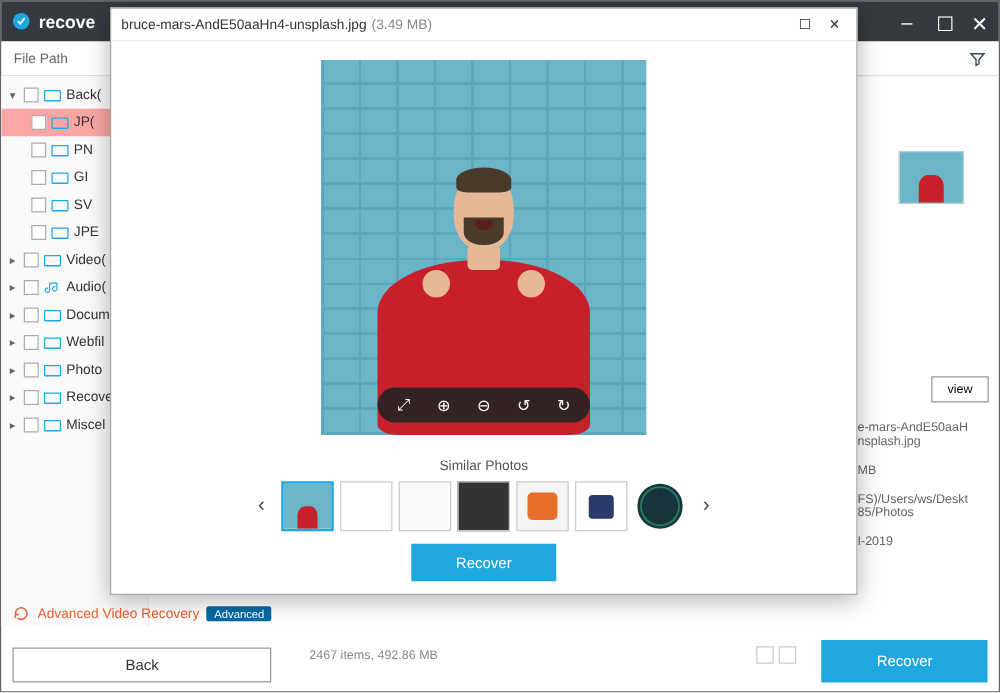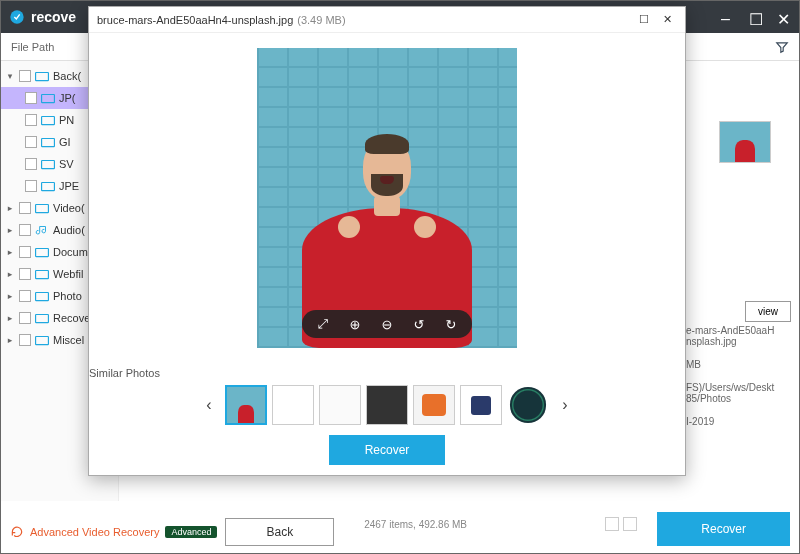--- a/index.html
+++ b/index.html
@@ -19,29 +19,29 @@
 .filter-icon { width: 14px; height: 14px; margin-left: 8px; }
 
 .body-area { display: flex; height: calc(100% - 60px - 52px); }
 
 .sidebar { width: 118px; background: #fafafa; border-right: 1px solid #eee; overflow: hidden; padding-top: 4px; }
 .tree-item { display: flex; align-items: center; height: 22px; font-size: 11px; color: #333; padding-left: 4px; }
 .tree-item.child { padding-left: 20px; }
 .tree-expand { width: 10px; font-size: 9px; color: #666; text-align: center; }
 .tree-check { width: 12px; height: 12px; border: 1px solid #aaa; margin: 0 4px; background: #fff; }
 .tree-folder-icon { width: 14px; height: 12px; margin-right: 4px; }
-.tree-item.selected { background: #c4b5fd; text-align: right; }
+.tree-item.selected { background: #fca5a5; text-align: right; }
 
 .right-panel { flex: 1; position: relative; padding: 8px; }
 .thumb-preview { width: 52px; height: 42px; border: 1px solid #ccc; background: #6bb5c8; position: absolute; right: 28px; top: 60px; }
 .info-box { position: absolute; right: 8px; top: 210px; font-size: 10px; color: #666; width: 105px; }
 .info-row { margin-bottom: 12px; white-space: nowrap; overflow: hidden; }
 .preview-btn-box { position: absolute; right: 8px; top: 240px; border: 1px solid #999; padding: 4px 12px; font-size: 10px; }
 .adv-recovery { color: #e85d2e; font-size: 11px; display: flex; align-items: center; gap: 6px; }
-.adv-badge { background: #14532d; color: #fff; font-size: 9px; padding: 1px 6px; border-radius: 2px; }
+.adv-badge { background: #0369a1; color: #fff; font-size: 9px; padding: 1px 6px; border-radius: 2px; }
 .footer-info { font-size: 10px; color: #888; }
 .footer-spacer { flex: 1; }
 .view-icons { display: flex; gap: 4px; }
 .view-icon { width: 14px; height: 14px; border: 1px solid #ccc; }
 .back-btn { border: 1px solid #999; padding: 6px 40px; font-size: 12px; color: #333; cursor: pointer; background: #fff; }
 .recover-btn { background: #1fa8e0; color: #fff; padding: 10px 44px; font-size: 12px; cursor: pointer; border: none; }
 
 
 .preview-modal { position: absolute; left: 88px; top: 6px; width: 598px; height: 470px; background: #fff; box-shadow: 0 4px 18px rgba(0,0,0,0.3); z-index: 100; border: 1px solid #aaa; display: flex; flex-direction: column; }
 .modal-header { height: 26px; display: flex; align-items: center; padding: 0 8px; font-size: 11px; color: #333; border-bottom: 1px solid #eee; }
@@ -58,21 +58,21 @@
 .head { position: absolute; bottom: 148px; left: 50%; transform: translateX(-50%); width: 48px; height: 62px; background: #e6b896; border-radius: 46% 46% 44% 44%; }
 .hair { position: absolute; top: -4px; left: 2px; right: 2px; height: 20px; background: #4a3a2c; border-radius: 50% 50% 20% 20%; }
 .beard { position: absolute; bottom: 4px; left: 8px; right: 8px; height: 22px; background: #4a3a2c; border-radius: 0 0 46% 46%; }
 .mouth { position: absolute; bottom: 12px; left: 50%; transform: translateX(-50%); width: 14px; height: 8px; background: #5a2020; border-radius: 4px 4px 8px 8px; }
 .fist { position: absolute; width: 22px; height: 22px; background: #e6b896; border-radius: 50%; bottom: 110px; }
 .fist.left { left: 36px; } .fist.right { right: 36px; }
 
 .img-controls { position: absolute; bottom: 10px; left: 50%; transform: translateX(-50%); background: rgba(34,34,34,0.9); border-radius: 18px; padding: 5px 12px; display: flex; gap: 14px; }
 .img-ctrl-btn { width: 18px; height: 18px; color: #fff; cursor: pointer; display:flex; align-items:center; justify-content:center; font-size:13px; }
 
-.similar-label { text-align: left; font-size: 11px; color: #555; padding: 4px 0; }
+.similar-label { text-align: center; font-size: 11px; color: #555; padding: 4px 0; }
 .carousel { display: flex; align-items: center; justify-content: center; gap: 6px; padding: 2px 10px 6px; }
 .carousel-arrow { width: 20px; height: 20px; cursor: pointer; color: #444; display:flex;align-items:center;justify-content:center;}
 .carousel-items { display: flex; gap: 5px; }
 .carousel-item { width: 42px; height: 40px; border: 1px solid #ccc; background: #f0f0f0; cursor: pointer; position:relative; overflow:hidden; }
 .carousel-item.active { border: 2px solid #1fa8e0; }
 .carousel-item .mini-wall{position:absolute;inset:0;background:#6bb5c8;}
 .carousel-item .mini-red{position:absolute;bottom:0;left:30%;width:40%;height:50%;background:#c8202b;border-radius:40% 40% 0 0;}
 
 .modal-recover { align-self: center; background: #1fa8e0; color: #fff; border: none; padding: 8px 36px; font-size: 12px; cursor: pointer; margin: 4px 0 10px; }
 
@@ -210,31 +210,31 @@
           <span>Miscel</span>
         </div>
     </div>
 
     <div class="right-panel">
       <div class="thumb-preview">
         <div style="position:absolute;inset:0;background:#6bb5c8;"></div>
         <div style="position:absolute;bottom:0;left:30%;width:40%;height:55%;background:#c8202b;border-radius:40% 40% 0 0;"></div>
       </div>
       <div class="preview-btn-box"><span>view</span></div>
-      <div class="info-box" style="top:264px;">
+      <div class="info-box" style="top:276px;">
         <div class="info-row"><span>e-mars-AndE50aaH</span><br><span>nsplash.jpg</span></div>
         <div class="info-row">MB</div>
         <div class="info-row"><span>FS)/Users/ws/Deskt</span><br><span>85/Photos</span></div>
         <div class="info-row">I-2019</div>
       </div>
     </div>
   </div>
 
   <div class="footer-row2">
-    <div style="display:flex;flex-direction:row;gap:8px;">
+    <div style="display:flex;flex-direction:column;gap:20px;">
       <div class="adv-recovery">
         <svg width="14" height="14" viewBox="0 0 24 24">
             <path d="M4 12 a8 8 0 1 1 3 6" fill="none" stroke="#e85d2e" stroke-width="2"></path>
             <path d="M4 18 v-5 h5" fill="none" stroke="#e85d2e" stroke-width="2"></path>
           </svg>
         <span>Advanced Video Recovery</span>
         <span class="adv-badge">Advanced</span>
       </div>
       <button class="back-btn">Back</button>
     </div>

